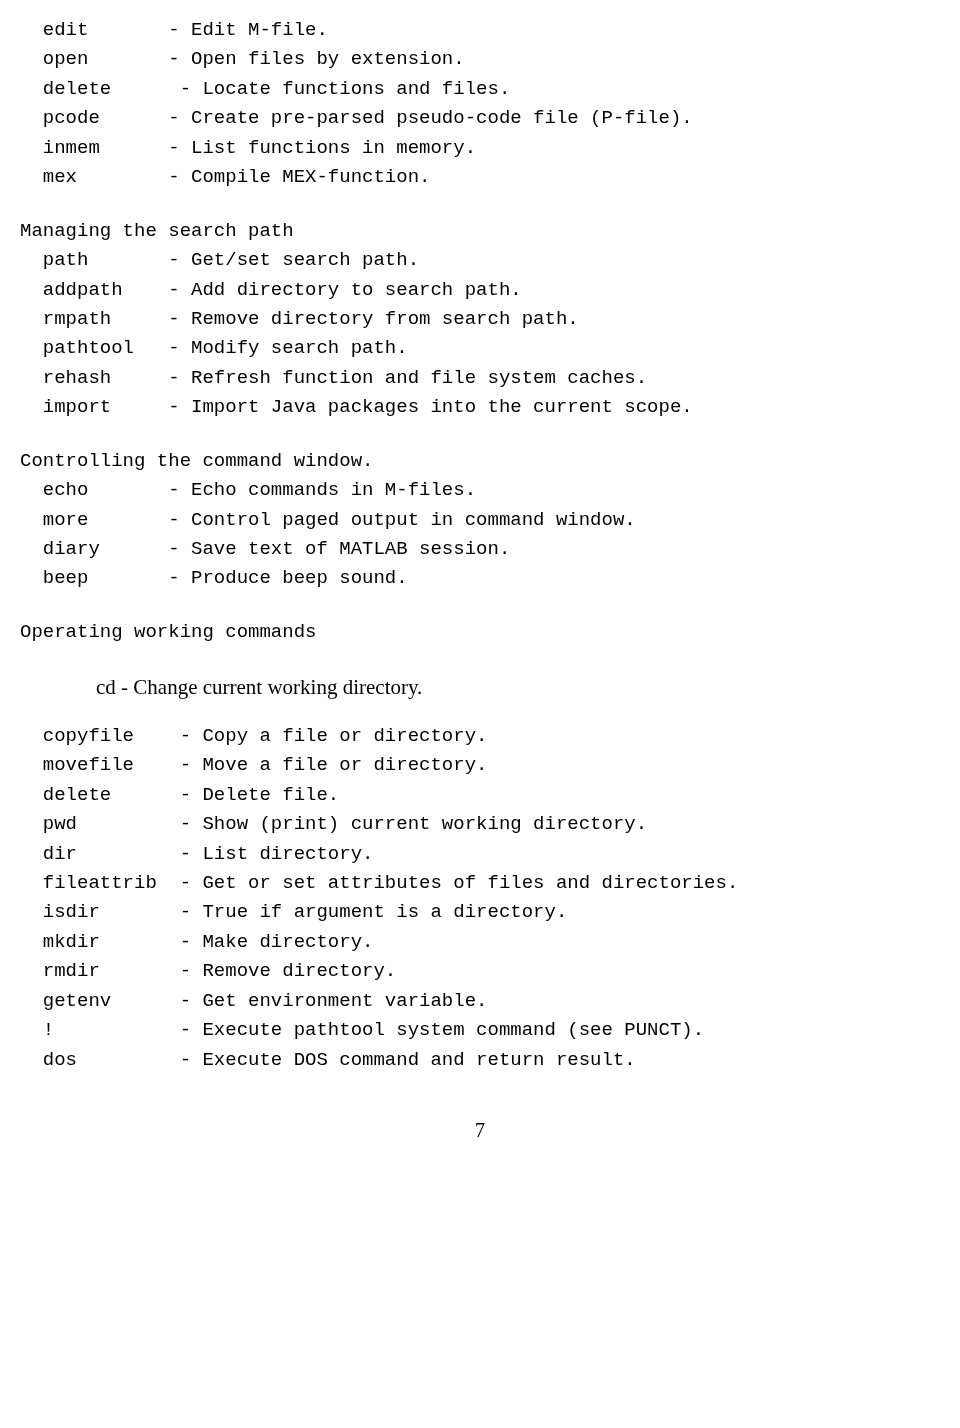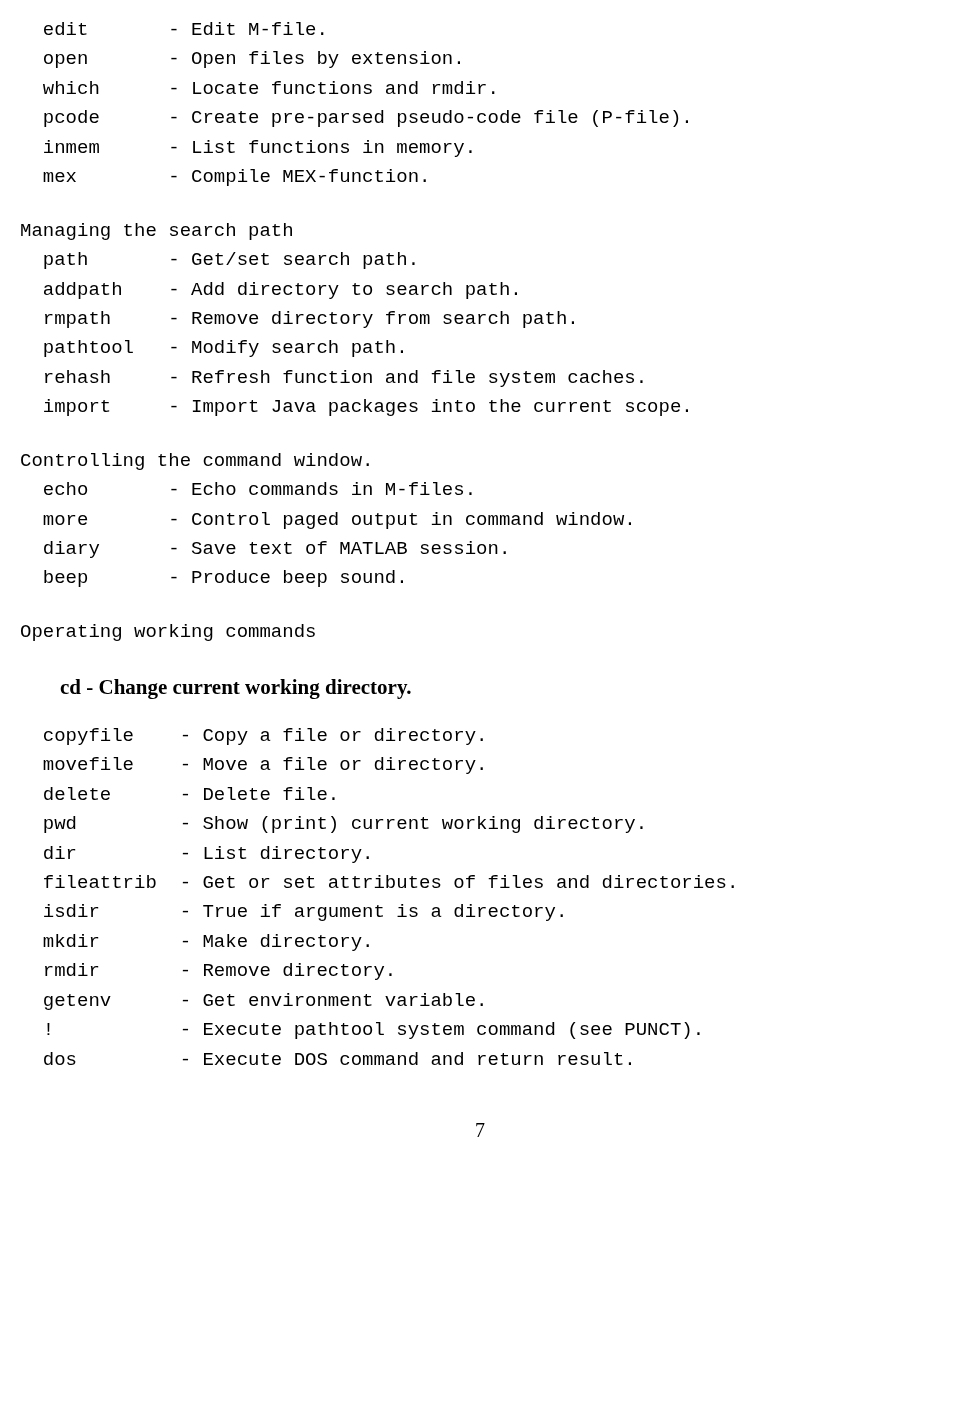--- a/index.html
+++ b/index.html
@@ -16,39 +16,40 @@
     }
     .section-header {
       white-space: pre;
     }
     .subheading {
       font-family: 'Times New Roman', Times, serif;
       font-size: 21px;
       margin: 24px 0 18px 40px;
     }
     .subheading b {
-      font-weight: bold;
+      font-weight: normal;
+      margin-left: 36px;
     }
     .block-spacer {
       height: 24px;
     }
     .page-number {
       font-family: 'Times New Roman', Times, serif;
       text-align: center;
       font-size: 20px;
       margin-top: 40px;
     }
   </style>
 </head>
 <body>
 
 <div id="container">
     <div class="row">  edit       - Edit M-file.</div>
     <div class="row">  open       - Open files by extension.</div>
-    <div class="row">  which      - Locate functions and rmdir.</div>
+    <div class="row">  delete      - Locate functions and files.</div>
     <div class="row">  pcode      - Create pre-parsed pseudo-code file (P-file).</div>
     <div class="row">  inmem      - List functions in memory.</div>
     <div class="row">  mex        - Compile MEX-function.</div>
     <div class="block-spacer"></div>
     <div class="section-header">Managing the search path</div>
     <div class="row">  path       - Get/set search path.</div>
     <div class="row">  addpath    - Add directory to search path.</div>
     <div class="row">  rmpath     - Remove directory from search path.</div>
     <div class="row">  pathtool   - Modify search path.</div>
     <div class="row">  rehash     - Refresh function and file system caches.</div>

